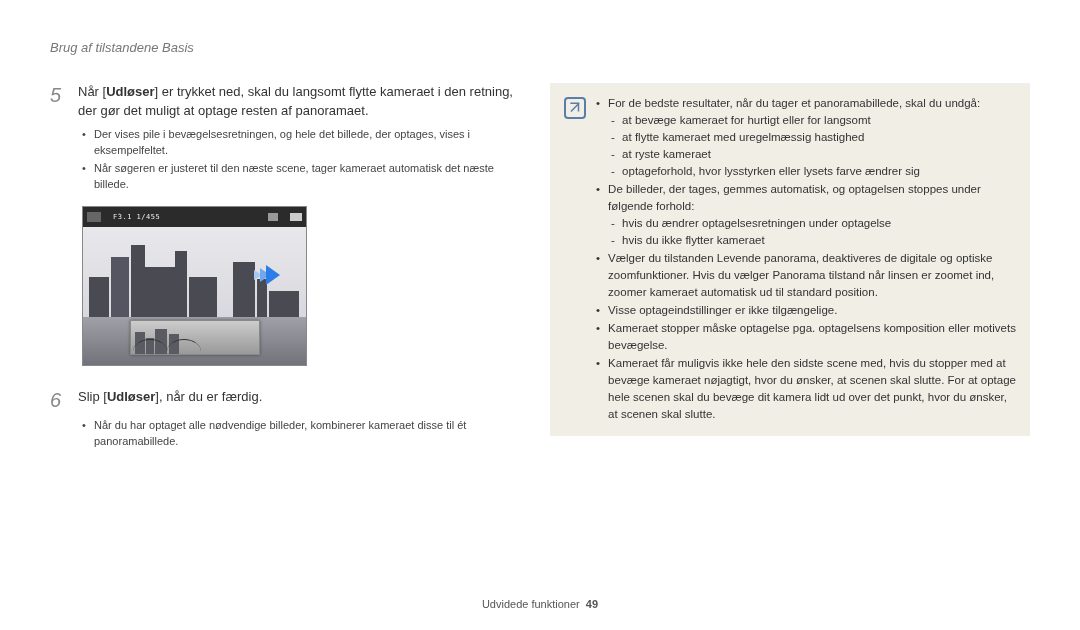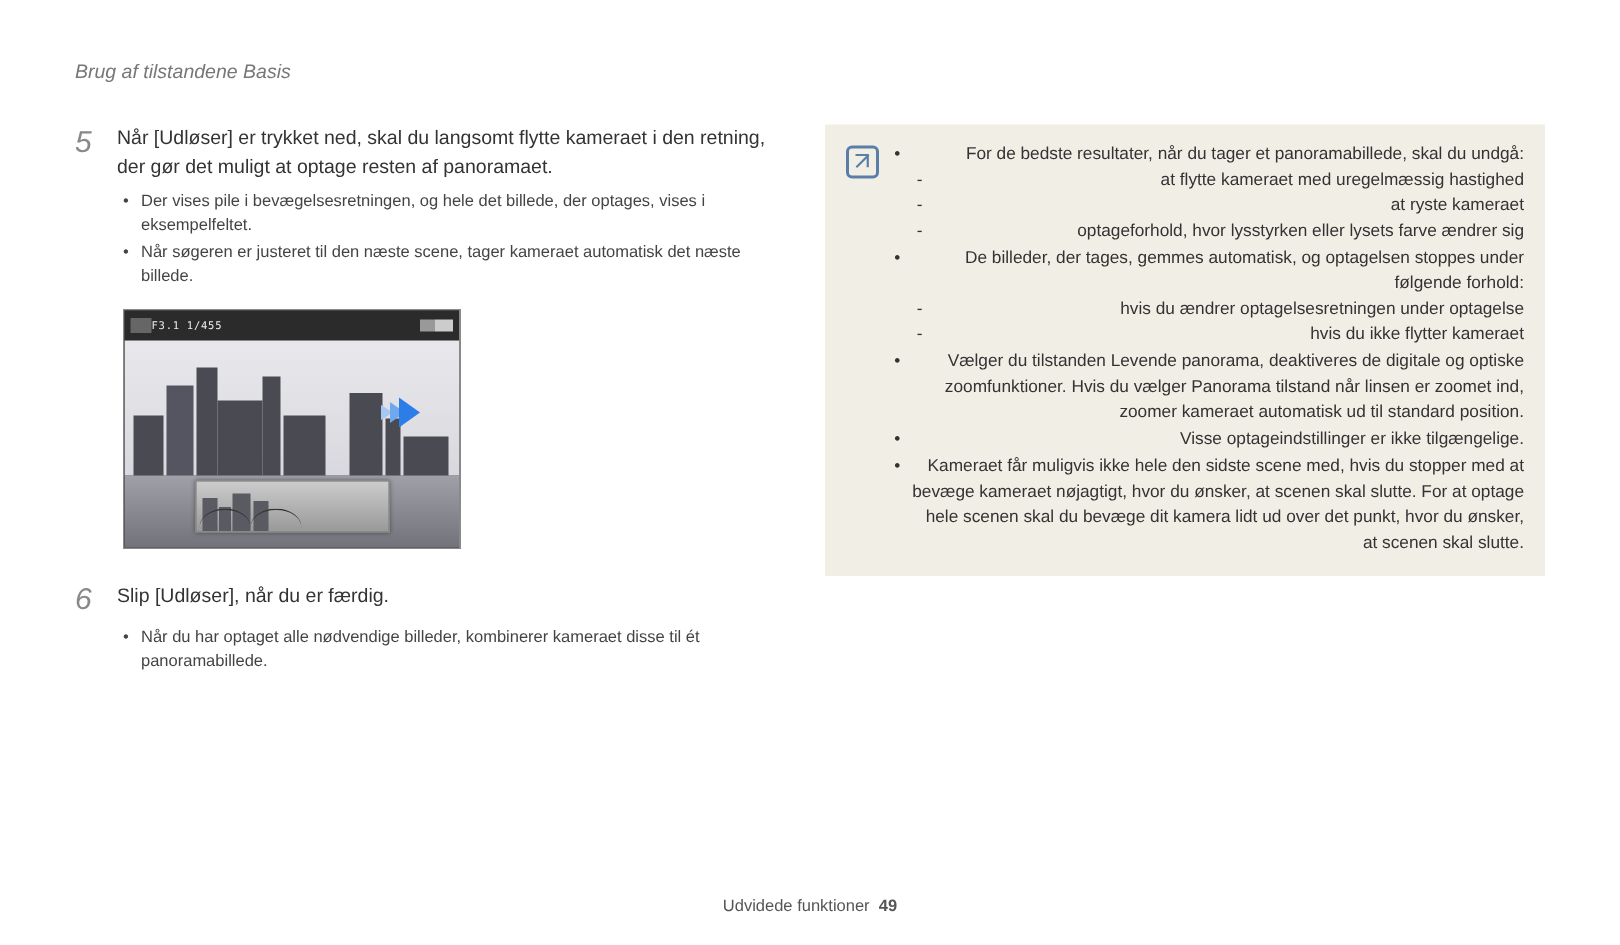--- a/index.html
+++ b/index.html
@@ -49,21 +49,21 @@
     flex-shrink: 0;
     line-height: 1.2;
   }
   
   .step-body {
     font-size: 13px;
     line-height: 1.45;
     color: #333;
   }
   
-  .step-body .bold { font-weight: normal; margin-top: 28px; }
+  .step-body .bold { font-weight: bold; margin-top: 28px; }
   
   .bullets {
     margin-left: 32px;
     margin-top: 6px;
     margin-bottom: 14px;
   }
   
   .bullets li {
     font-size: 11px;
     color: #444;
@@ -93,21 +93,21 @@
   
   .cp-top {
     height: 20px;
     background: #2b2b2b;
     position: relative;
     display:flex;
     align-items:center;
     padding: 0 4px;
     justify-content: space-between;
   }
-  .cp-top-left, .cp-top-right { display:flex; gap:0; align-items:center; }
+  .cp-top-left, .cp-top-right { display:flex; gap:12px; align-items:center; }
   .cp-icon {
     width: 14px; height: 10px; background:#666; display:inline-block;
   }
   .cp-text { font-size: 7px; color:#eee; letter-spacing:0.5px; font-family: monospace; }
   
   .cp-sky {
     height: 90px;
     background: linear-gradient(#e8e8ec, #d8d8de);
     position: relative;
   }
@@ -202,21 +202,21 @@
     flex-shrink: 0;
     border: 2px solid #5a7ea8;
     border-radius: 4px;
     display:flex;
     align-items:center;
     justify-content:center;
     margin-top: 2px;
   }
   .tip-icon svg { width:14px; height:14px; }
   
-  .tip-content ul { list-style: none; text-align: right; }
+  .tip-content ul { list-style: none; }
   .tip-content > ul > li {
     position: relative;
     padding-left: 12px;
     margin-bottom: 1px;
   }
   .tip-content > ul > li::before {
     content: "•"; position:absolute; left:0;
   }
   .tip-content ul ul li {
     position: relative;
@@ -310,34 +310,36 @@
           <svg viewBox="0 0 24 24" fill="none" stroke="#5a7ea8" stroke-width="2.5">
             <path d="M5 18 L19 4"></path>
             <path d="M4 4 h14 v14"></path>
           </svg>
         </div>
         <div class="tip-content">
           <ul>
             <li>
               <span>For de bedste resultater, når du tager et panoramabillede, skal du undgå:</span>
               <ul>
+                <li>at bevæge kameraet for hurtigt eller for langsomt</li>
                 <li>at flytte kameraet med uregelmæssig hastighed</li>
                 <li>at ryste kameraet</li>
                 <li>optageforhold, hvor lysstyrken eller lysets farve ændrer sig</li>
               </ul>
             </li>
             <li>
               <span>De billeder, der tages, gemmes automatisk, og optagelsen stoppes under følgende forhold:</span>
               <ul>
                 <li>hvis du ændrer optagelsesretningen under optagelse</li>
                 <li>hvis du ikke flytter kameraet</li>
               </ul>
             </li>
             <li>Vælger du tilstanden Levende panorama, deaktiveres de digitale og optiske zoomfunktioner. Hvis du vælger Panorama tilstand når linsen er zoomet ind, zoomer kameraet automatisk ud til standard position.</li>
             <li>Visse optageindstillinger er ikke tilgængelige.</li>
+            <li>Kameraet stopper måske optagelse pga. optagelsens komposition eller motivets bevægelse.</li>
             <li>Kameraet får muligvis ikke hele den sidste scene med, hvis du stopper med at bevæge kameraet nøjagtigt, hvor du ønsker, at scenen skal slutte. For at optage hele scenen skal du bevæge dit kamera lidt ud over det punkt, hvor du ønsker, at scenen skal slutte.</li>
           </ul>
         </div>
       </div>
     </div>
   </div>
 
   <div class="footer">
     <span>Udvidede funktioner</span>&nbsp;&nbsp;<span class="pg">49</span>
   </div>

